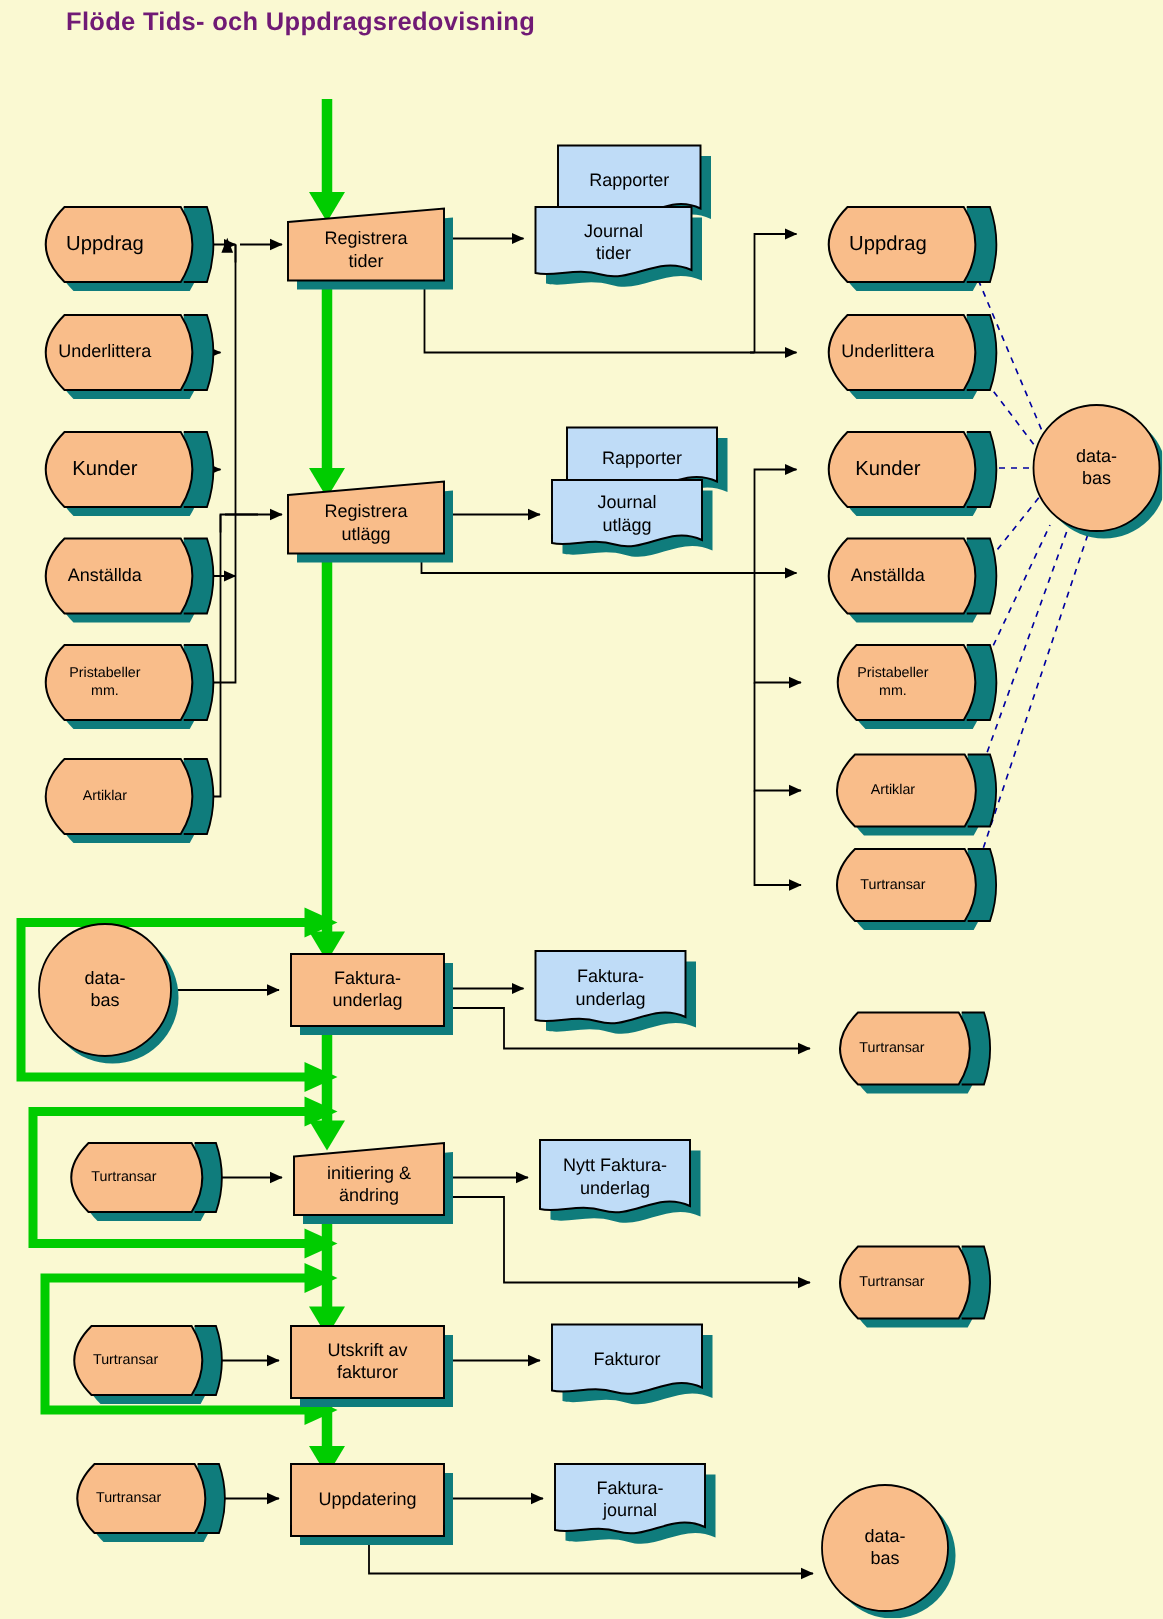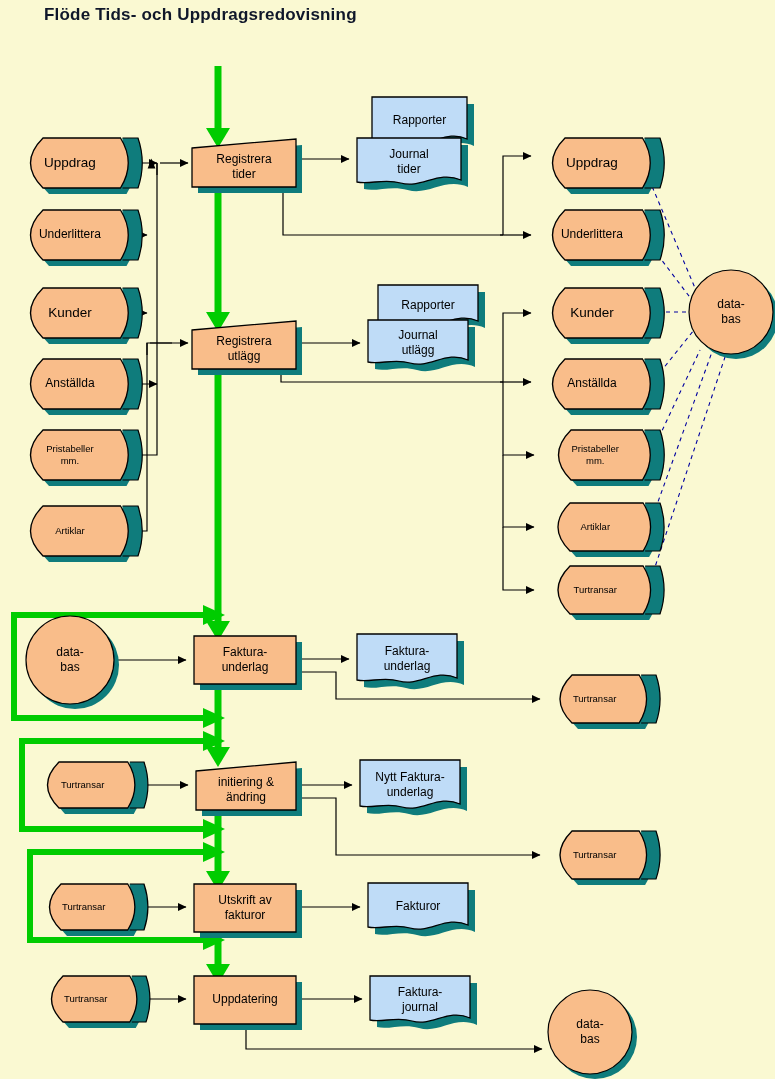--- a/index.html
+++ b/index.html
@@ -16,21 +16,21 @@
     width: 775px;
     height: 1079px;
     background: #faf9d2;
     overflow: hidden;
   }
   #title {
     position: absolute;
     left: 44px; top: 5px;
     font-size: 17px;
     font-weight: bold;
-    color: #0f172a;
+    color: #701a75;
     letter-spacing: 0.2px;
     white-space: nowrap;
   }
   svg#canvas {
     position: absolute;
     left: 0; top: 0;
     width: 775px; height: 1079px;
   }
   .node-label {
     font-family: "Liberation Sans", sans-serif;

